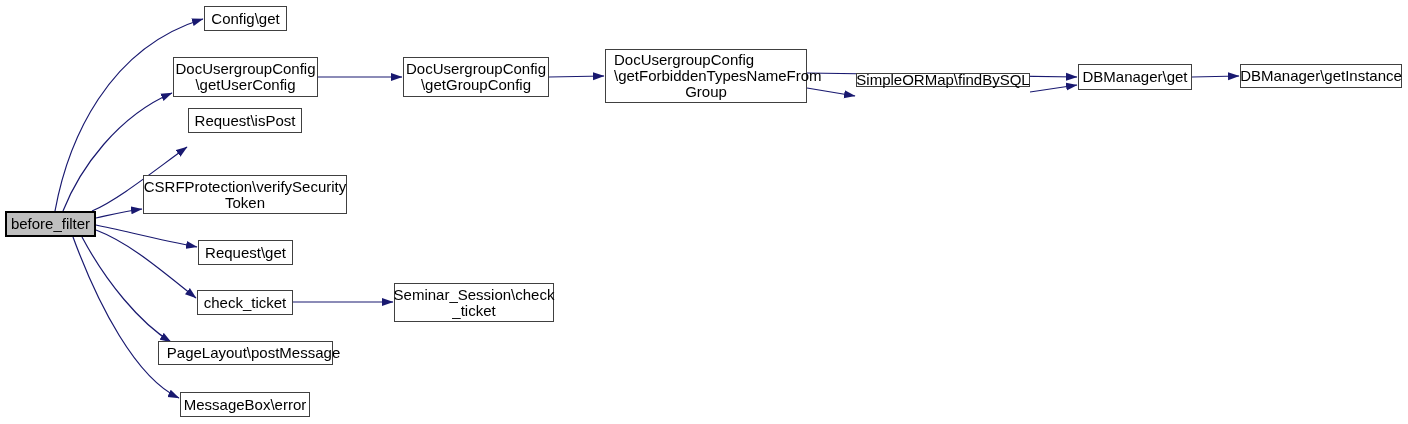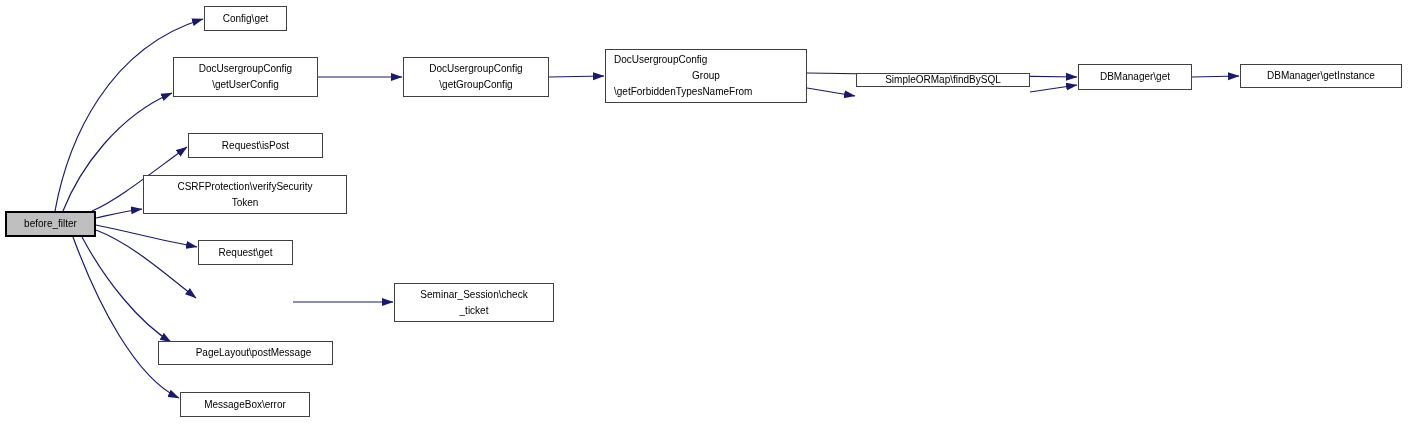--- a/index.html
+++ b/index.html
@@ -25,21 +25,21 @@
     fill: none;
     stroke: #191970;
     stroke-width: 1.2px;
   }
   .node {
     position: absolute;
     box-sizing: border-box;
     background: #ffffff;
     border: 1px solid #404040;
     color: #000000;
-    font-size: 10px;
+    font-size: 15px;
     line-height: 16px;
     display: flex;
     flex-direction: column;
     align-items: center;
     justify-content: center;
     text-align: center;
     white-space: pre-line;
     z-index: 1;
   }
   .node.highlight {
@@ -89,39 +89,40 @@
     <path class="edge" marker-end="url(#ah)" d="M293,302 L393,302"></path>
   </svg>
 
   <div class="node highlight" style="left:5px; top:211px; width:91px; height:26px;">before_filter</div>
 
   <div class="node" style="left:204px; top:6px; width:83px; height:25px;">Config\get</div>
 
   <div class="node" style="left:173px; top:57px; width:145px; height:40px;">DocUsergroupConfig
 \getUserConfig</div>
 
-  <div class="node" style="left:188px; top:133px; width:135px; height:25px;">Request\isPost</div>
+  <div class="node" style="left:188px; top:108px; width:114px; height:25px;">Request\isPost</div>
 
   <div class="node" style="left:143px; top:175px; width:204px; height:39px;">CSRFProtection\verifySecurity
 Token</div>
 
   <div class="node" style="left:198px; top:240px; width:95px; height:25px;">Request\get</div>
 
+  <div class="node" style="left:197px; top:290px; width:96px; height:25px;">check_ticket</div>
 
   <div class="node" style="left:158px; top:341px; width:175px; height:24px;padding-left:16px;">PageLayout\postMessage</div>
 
   <div class="node" style="left:180px; top:392px; width:130px; height:25px;">MessageBox\error</div>
 
   <div class="node" style="left:403px; top:57px; width:146px; height:40px;">DocUsergroupConfig
 \getGroupConfig</div>
 
   <div class="node mixed-align" style="left:605px; top:49px; width:202px; height:54px;">
     <span class="nline left">DocUsergroupConfig</span>
+    <span class="nline left">\getForbiddenTypesNameFrom</span>
     <span class="nline center">Group</span>
-    <span class="nline left">\getForbiddenTypesNameFrom</span>
   </div>
 
   <div class="node" style="left:856px; top:73px; width:174px; height:14px;">SimpleORMap\findBySQL</div>
 
   <div class="node" style="left:1078px; top:64px; width:114px; height:26px;">DBManager\get</div>
 
   <div class="node" style="left:1240px; top:64px; width:162px; height:24px;text-align:right;">DBManager\getInstance</div>
 
   <div class="node" style="left:394px; top:283px; width:160px; height:39px;">Seminar_Session\check
 _ticket</div>

